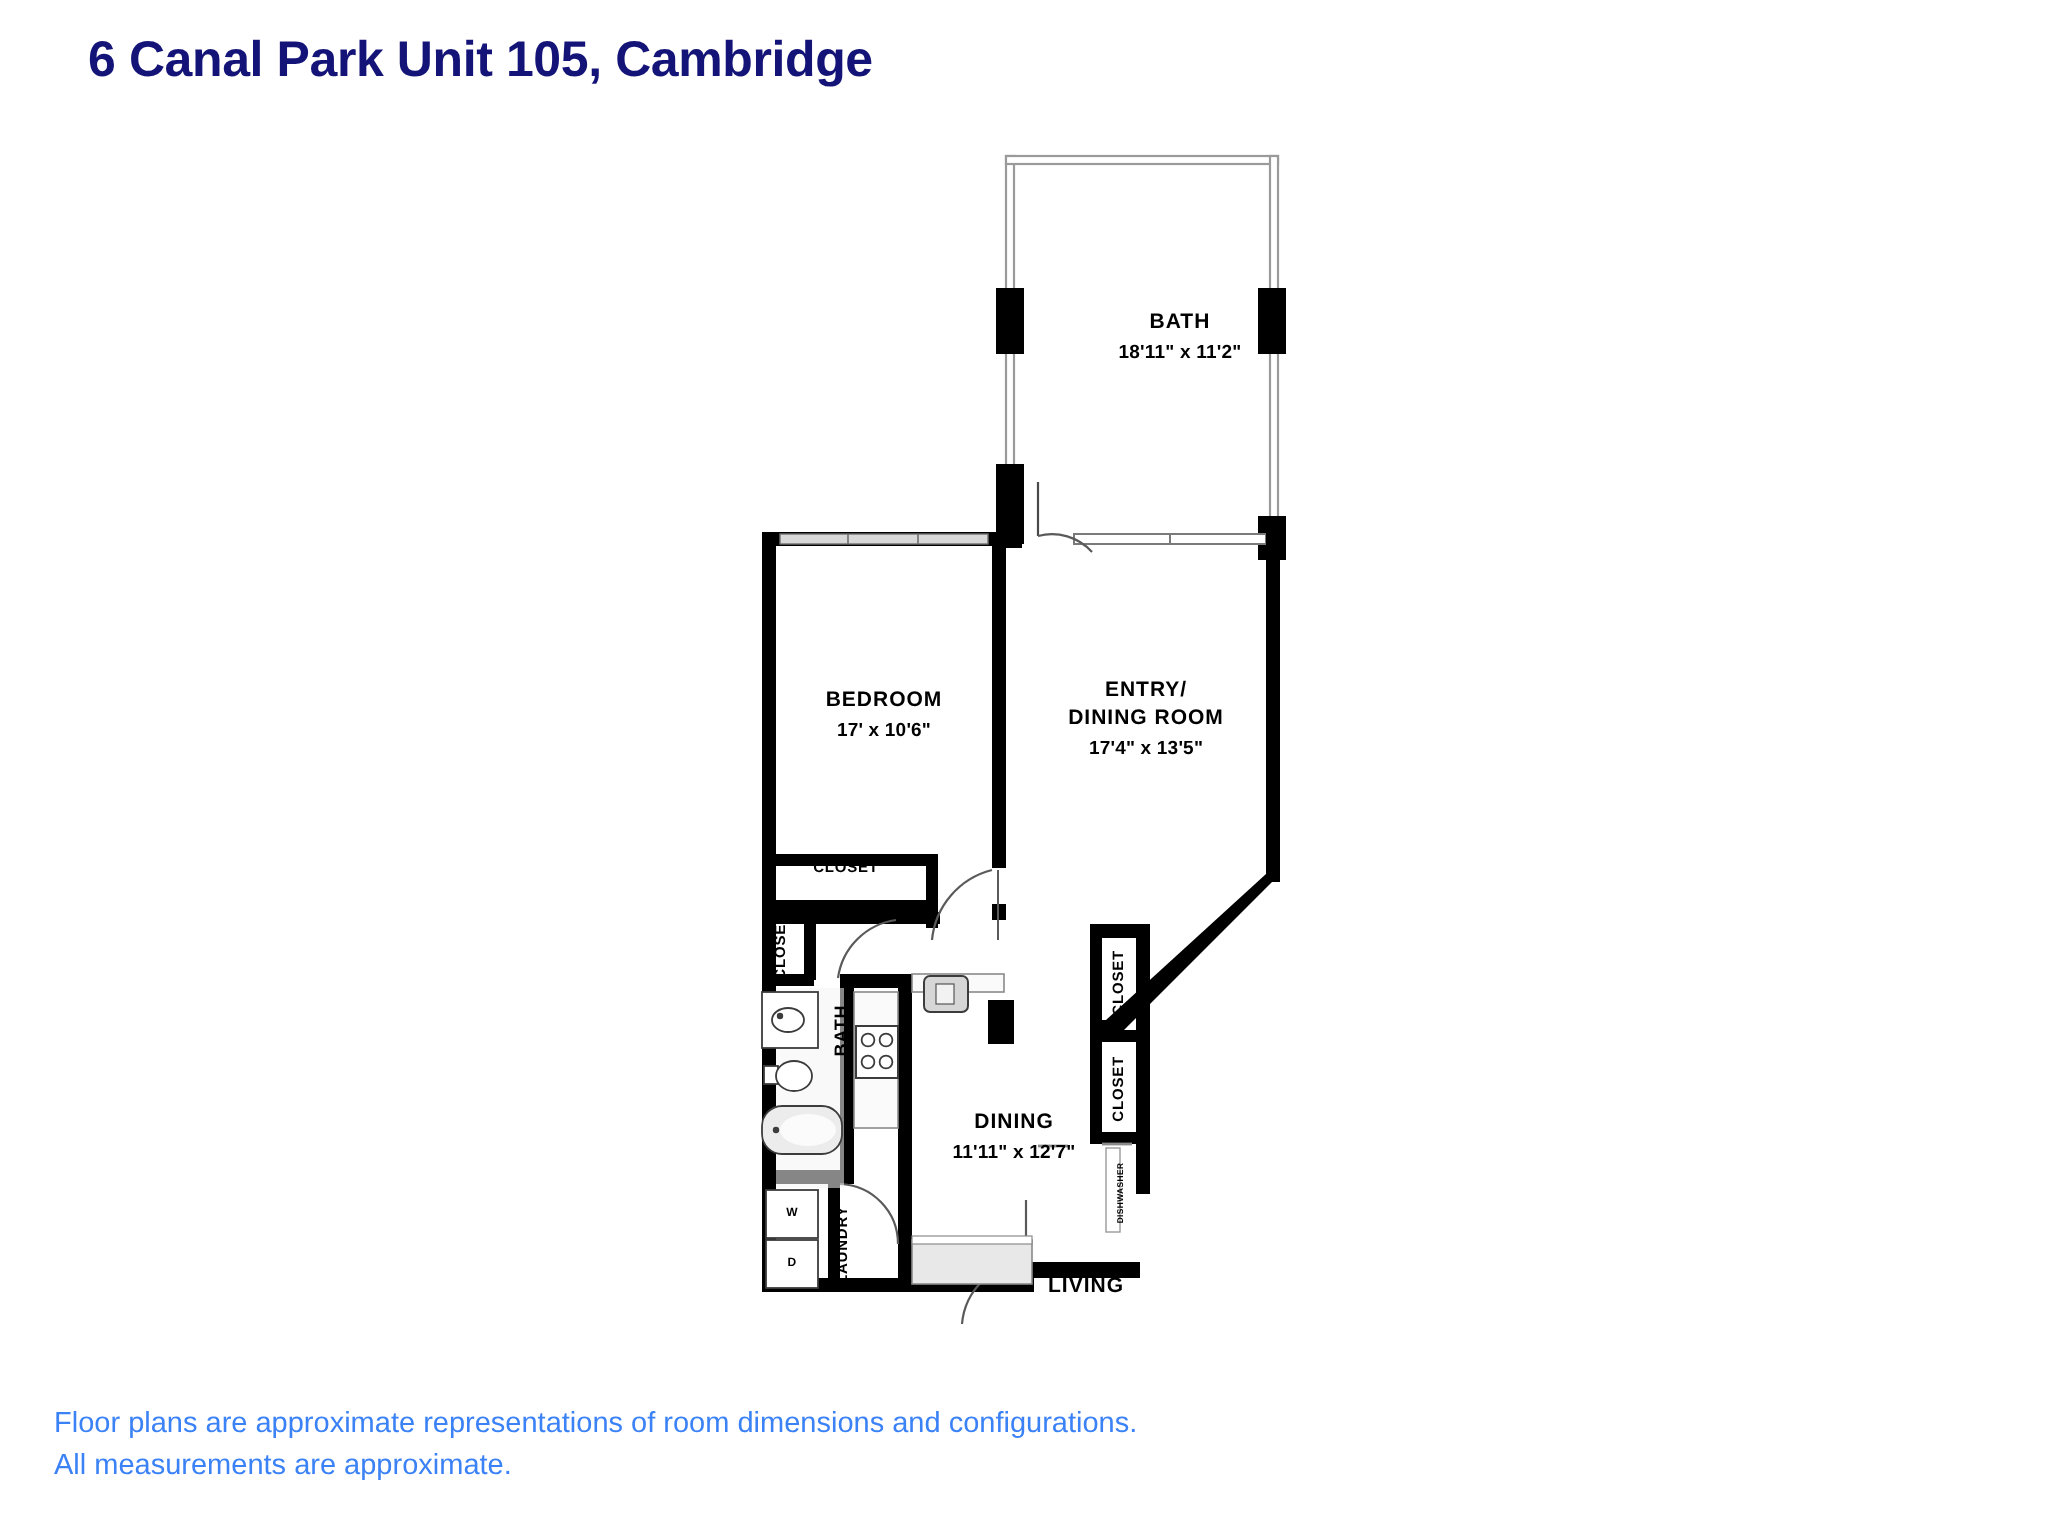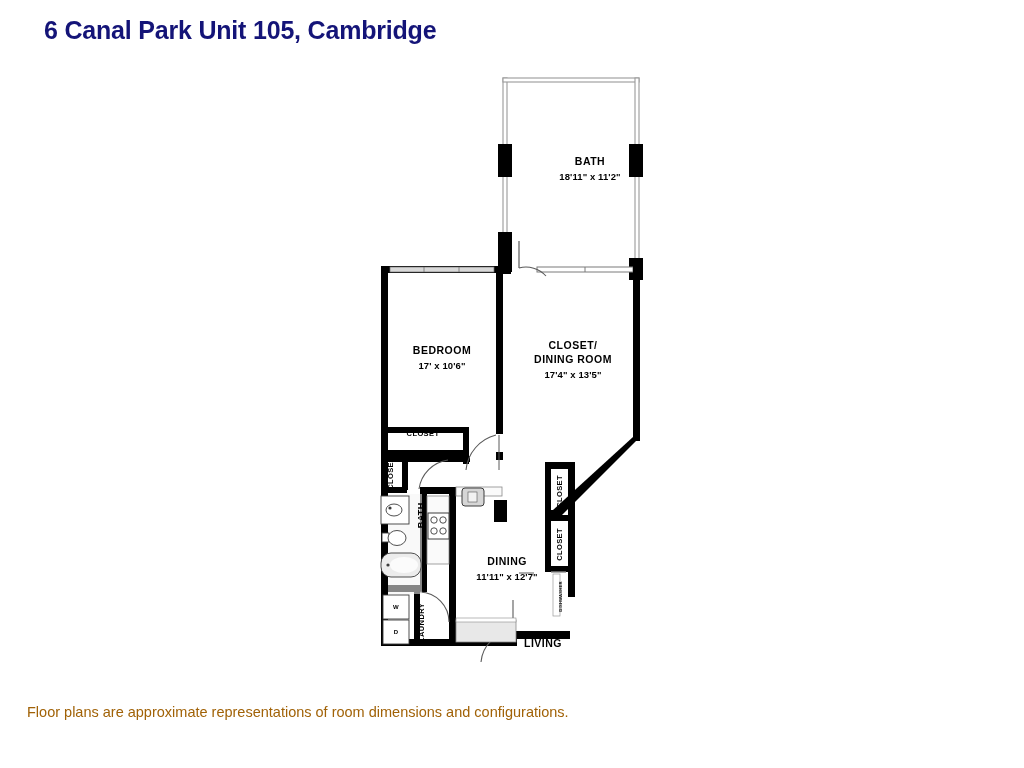--- a/index.html
+++ b/index.html
@@ -26,21 +26,21 @@
     letter-spacing: -0.2px;
     white-space: nowrap;
     margin-left: 18px;
   }
   #footer-note {
     position: absolute;
     left: 27px;
     top: 702px;
     font-family: "Liberation Sans", sans-serif;
     font-size: 14.5px;
-    color: #a16207;
+    color: #3b82f6;
     line-height: 21px;
   }
   #footer-note div { white-space: nowrap; }
 
   #plan-canvas {
     position: absolute;
     left: 0;
     top: 0;
     width: 1024px;
     height: 768px;
@@ -234,21 +234,21 @@
 
 </svg>
 
 <div>
   <div class="plan-label lbl-room" style="left:545px; top:155px; width:90px;">BATH</div>
   <div class="plan-label lbl-dim" style="left:528px; top:171px; width:124px;">18'11" x 11'2"</div>
 
   <div class="plan-label lbl-room" style="left:390px; top:344px; width:104px;">BEDROOM</div>
   <div class="plan-label lbl-dim" style="left:388px; top:360px; width:108px;">17' x 10'6"</div>
 
-  <div class="plan-label lbl-room" style="left:518px; top:339px; width:110px;">CLOSET/</div>
+  <div class="plan-label lbl-room" style="left:518px; top:339px; width:110px;">ENTRY/</div>
   <div class="plan-label lbl-room" style="left:518px; top:353px; width:110px;">DINING ROOM</div>
   <div class="plan-label lbl-dim" style="left:516px; top:369px; width:114px;">17'4" x 13'5"</div>
 
   <div class="plan-label lbl-room" style="left:465px; top:555px; width:84px;">DINING</div>
   <div class="plan-label lbl-dim" style="left:457px; top:571px; width:100px;">11'11" x 12'7"</div>
 
   <div class="plan-label lbl-small" style="left:393px; top:430px; width:60px;">CLOSET</div>
 
   <div class="plan-label lbl-vert rot90" style="left:369px; top:469px; width:44px;">CLOSET</div>
 
@@ -262,13 +262,14 @@
   <div class="plan-label lbl-vert rot90" style="left:397px; top:618px; width:50px;">LAUNDRY</div>
 
   <div class="plan-label lbl-tiny" style="left:383px; top:604px; width:26px; font-size:6px;">W</div>
   <div class="plan-label lbl-tiny" style="left:383px; top:629px; width:26px; font-size:6px;">D</div>
 
   <div class="plan-label lbl-room" style="left:500px; top:637px; width:86px;">LIVING</div>
 </div>
 
 <div id="footer-note">
   <div>Floor plans are approximate representations of room dimensions and configurations.</div>
+  <div>All measurements are approximate.</div>
 </div>
 
 </body></html>

